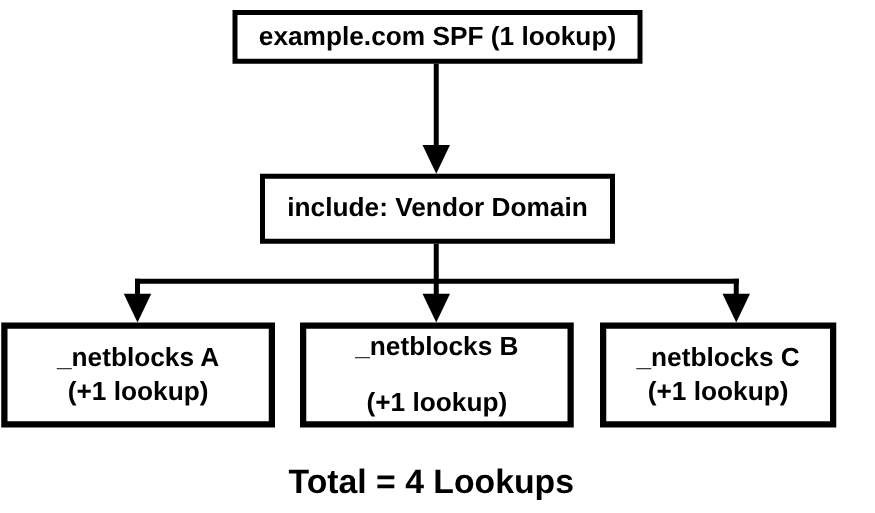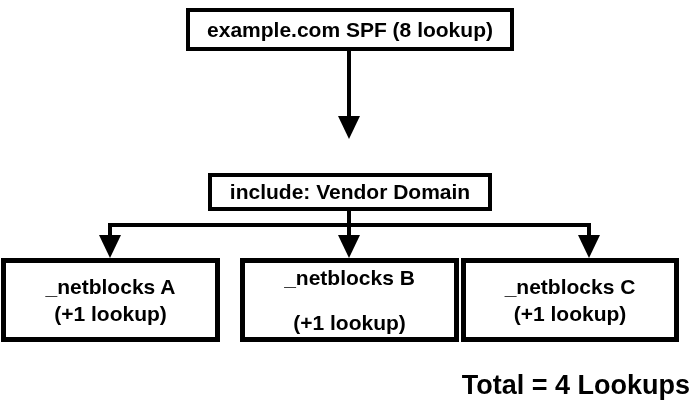--- a/index.html
+++ b/index.html
@@ -40,42 +40,41 @@
     text-align: center;
   }
   .node-root {
     left: 186px; top: 8px;
     width: 328px; height: 43px;
     font-size: 21px;
     font-weight: bold;
   }
   .node-include {
     left: 208px; top: 139px;
-    width: 284px; height: 38px;
+    width: 284px; height: 56px;
     font-size: 21px;
     font-weight: bold;
-    margin-top: 34px;
   }
   .node-child {
     top: 258px;
     width: 219px; height: 84px;
     border-width: 5px;
     font-size: 21px;
     line-height: 27px;
   }
   .node-child .child-title { font-weight: bold; }
   .node-child .child-subtitle { font-weight: bold; }
   .node-child-a { left: 1px; }
   .node-child-b { left: 240px; gap: 18px; }
-  .node-child-c { left: 461px; width: 218px; }
+  .node-child-c { left: 480px; width: 189px; }
   .total {
     position: absolute;
     left: 0; top: 370px;
     width: 690px;
-    text-align: right;
+    text-align: center;
     font-size: 27px;
     font-weight: bold;
   }
 </style>
 </head>
 <body>
 
 <div class="canvas">
 
   <svg class="connectors" width="700" height="410" viewBox="0 0 700 410">
@@ -90,21 +89,21 @@
     <line x1="110" y1="223" x2="110" y2="240" stroke="currentColor" stroke-width="4"></line>
     <polygon points="110,258 99,235 121,235" fill="currentColor"></polygon>
 
     <polygon points="349,258 338,235 360,235" fill="currentColor"></polygon>
 
     <line x1="589" y1="223" x2="589" y2="240" stroke="currentColor" stroke-width="4"></line>
     <polygon points="589,258 578,235 600,235" fill="currentColor"></polygon>
   </svg>
 
   <div class="node node-root">
-    <span>example.com SPF (8 lookup)</span>
+    <span>example.com SPF (1 lookup)</span>
   </div>
 
   <div class="node node-include">
     <span>include: Vendor Domain</span>
   </div>
 
   <div class="node node-child node-child-a">
     <span class="child-title">_netblocks A</span>
     <span class="child-subtitle">(+1 lookup)</span>
   </div>

